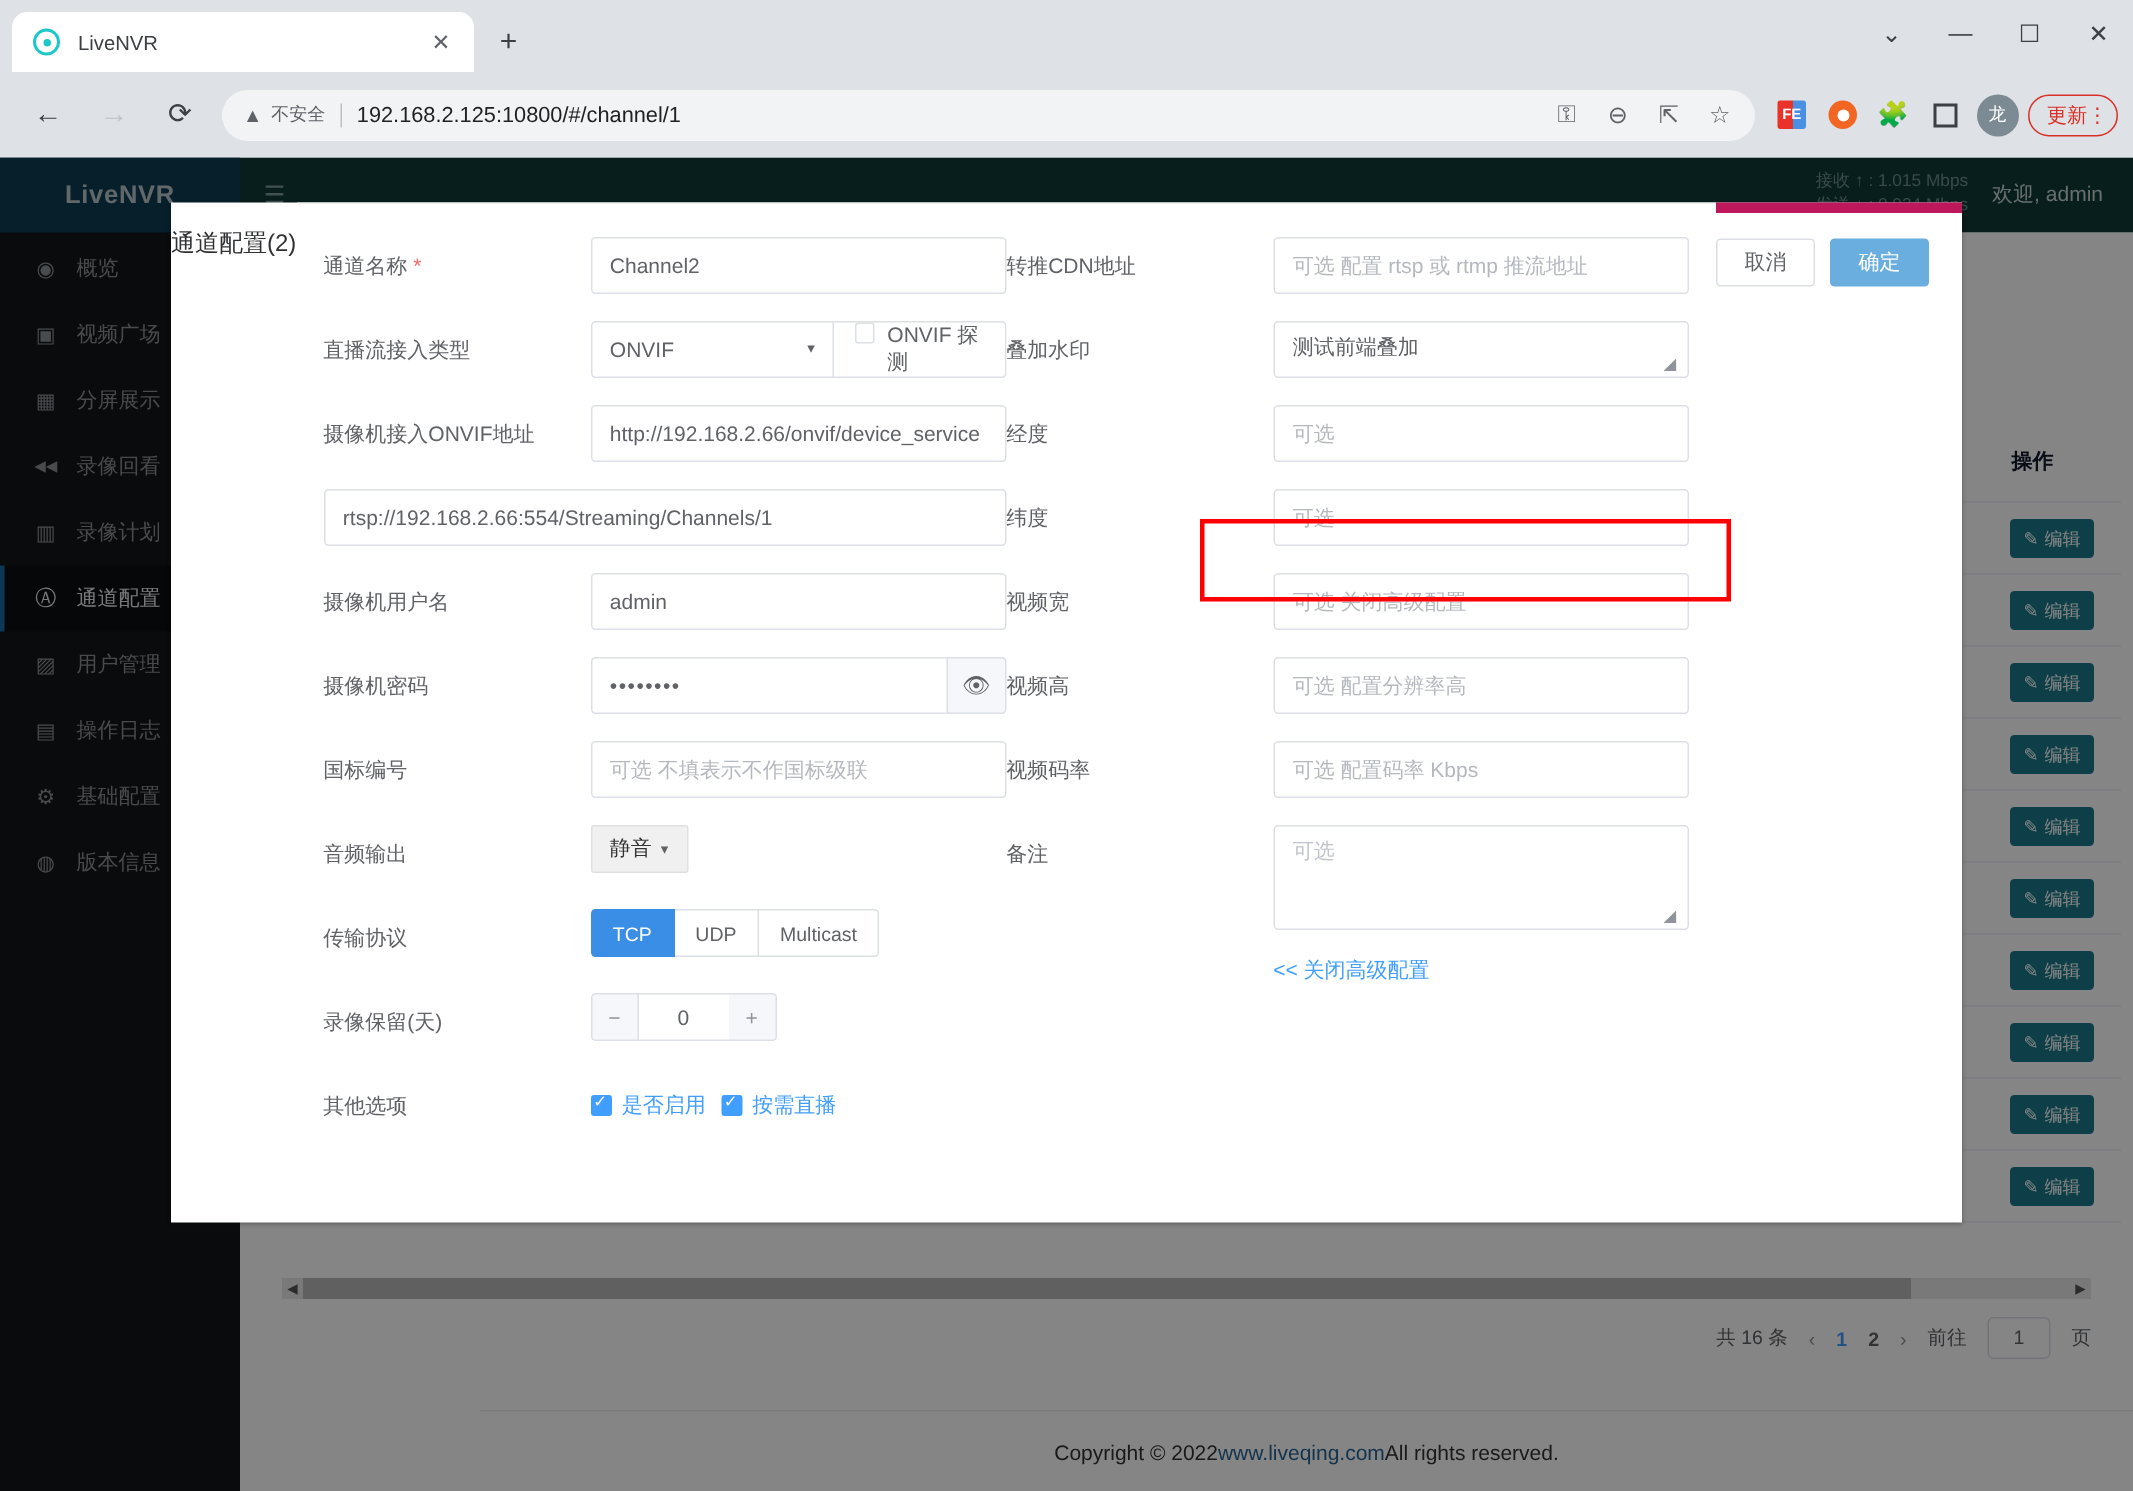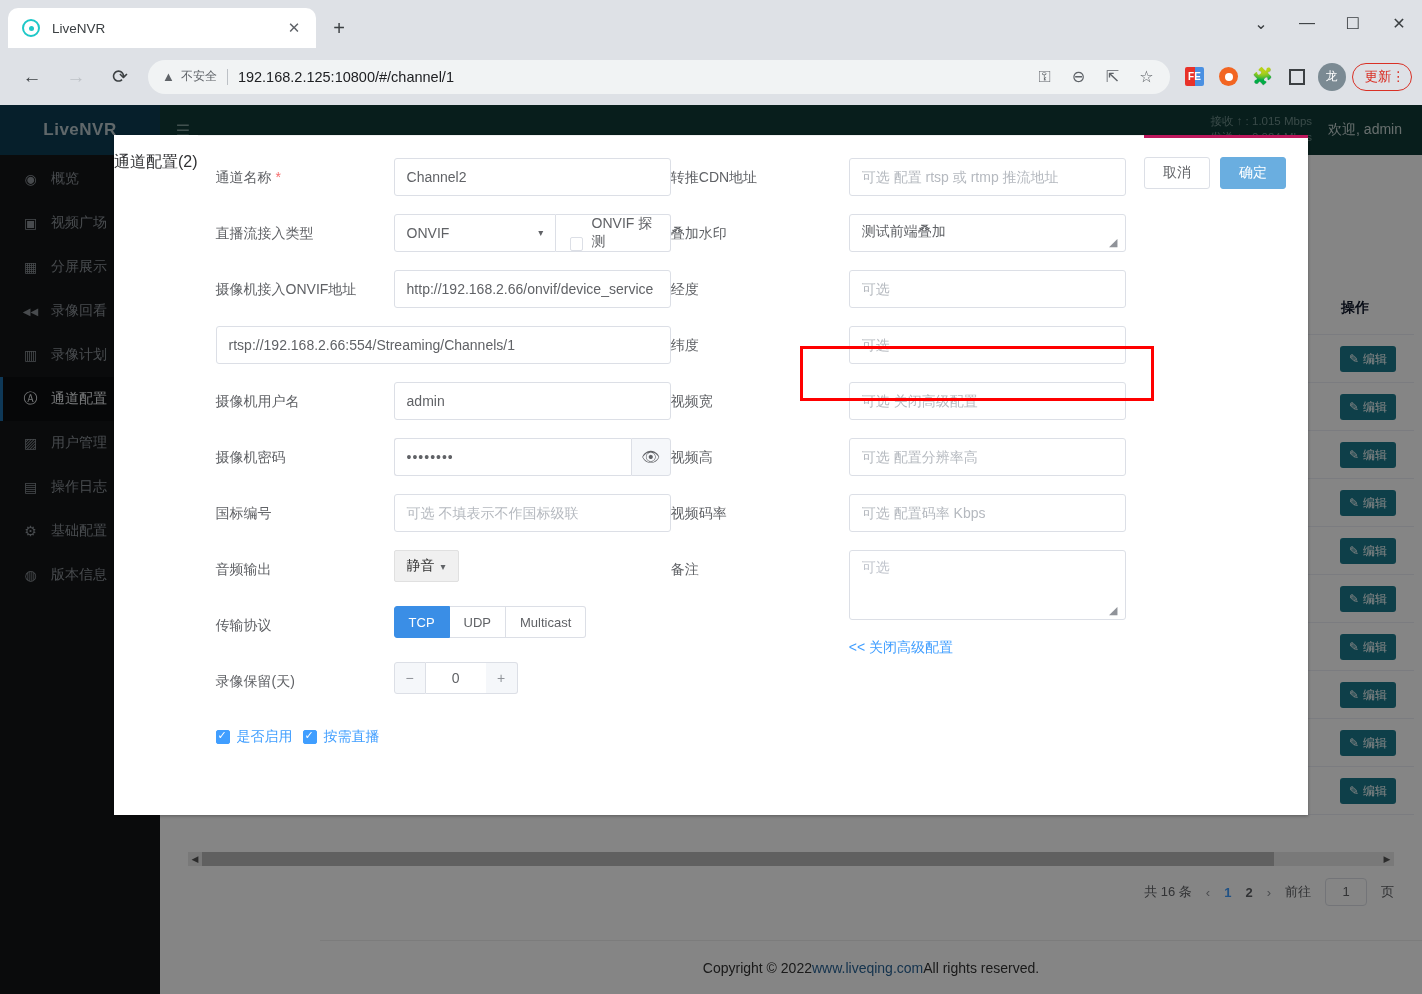--- a/index.html
+++ b/index.html
@@ -120,21 +120,21 @@
         font-size: 14px; color:#606266; background:#fff; position:relative; }
   .ta.tall { height: 70px; }
   .ta .ph { color:#c0c4cc; }
   .resize-grip { position:absolute; right: 2px; bottom: 1px; width: 14px; height: 14px; color:#909399; font-size: 11px;
                  transform: rotate(0deg); }
   .sel-wrap { display:flex; }
   .sel { width: 182px; height: 38px; border:1px solid #dcdfe6; border-radius: 3px 0 0 3px; padding: 0 12px;
          font-size: 14px; color:#606266; line-height: 36px; display:flex; align-items:center; justify-content:space-between; cursor:pointer; }
   .caret { font-size: 10px; color:#606266; }
   .onvif-box { height: 38px; border:1px solid #dcdfe6; border-left: none; border-radius: 0 3px 3px 0;
-               display:flex; align-items:flex-end; gap: 9px; padding: 0 14px; font-size: 14px; color:#606266; cursor:pointer; }
+               display:flex; align-items:flex-start; gap: 9px; padding: 0 14px; font-size: 14px; color:#606266; cursor:pointer; }
   .cbox { width: 14px; height: 14px; border: 1px solid #dcdfe6; border-radius: 2px; background:#fff; display:block; }
   .cbox.on { background:#409eff; border-color:#409eff; position:relative; }
   .cbox.on::after { content:"✓"; position:absolute; left:1px; top:-4px; color:#fff; font-size: 11px; line-height: 16px; }
   .pw-wrap { display:flex; }
   .pw-inp { flex:1; height:38px; border:1px solid #dcdfe6; border-right:none; border-radius: 3px 0 0 3px; padding: 0 12px;
             font-size: 14px; color:#606266; line-height: 36px; letter-spacing: 1px; }
   .pw-eye { width: 40px; height: 38px; border:1px solid #dcdfe6; border-radius: 0 3px 3px 0; background:#f5f7fa;
             display:flex; align-items:center; justify-content:center; color:#606266; font-size: 15px; cursor:pointer; }
   .dd-btn { display:inline-flex; align-items:center; gap:6px; height: 32px; padding: 0 12px; background:#f0f0f0;
             border: 1px solid #e0e0e0; font-size: 14px; color:#333; cursor:pointer; border-radius: 2px; }
@@ -149,21 +149,21 @@
             display:flex; align-items:center; justify-content:center; font-size: 14px; cursor:pointer; }
   .st-btn:first-child { border-radius: 3px 0 0 3px; }
   .st-btn:last-child { border-radius: 0 3px 3px 0; border-left:none; }
   .st-val { width: 60px; height: 32px; border: 1px solid #dcdfe6; border-left:none; border-right:none; background:#fff;
             display:flex; align-items:center; justify-content:center; font-size: 14px; color:#606266; }
   .optrow { display:flex; align-items:center; gap: 10px; height: 38px; }
   .opt { display:flex; align-items:center; gap: 7px; font-size: 14px; color:#409eff; cursor:pointer; }
   .adv-link { font-size: 14px; color:#409eff; cursor:pointer; padding-left: 0; }
   .hilite { position:absolute; left: 800px; top: 241px; width: 354px; height: 55px;
             border: 3px solid #ff0000; pointer-events:none; }
-  .modal-foot { height: 72px; border-top: 3px solid #be185d; display:flex; align-items:center;
+  .modal-foot { height: 72px; border-top: 7px solid #be185d; display:flex; align-items:center;
                 justify-content:space-between; padding-right: 22px; gap: 10px; }
   .btn { height: 32px; padding: 0 18px; border-radius: 3px; font-size: 14px; display:flex; align-items:center; cursor:pointer; }
   .btn-default { background:#fff; border:1px solid #dcdfe6; color:#606266; }
   .btn-primary { background:#6aaee0; border:1px solid #6aaee0; color:#fff; }
 </style>
 </head>
 <body>
 
 <div class="browser-chrome">
   <div class="tabstrip">
@@ -465,20 +465,21 @@
           <div class="fld">
             <div class="stepper">
               <span class="st-btn">−</span>
               <span class="st-val">0</span>
               <span class="st-btn">+</span>
             </div>
           </div>
         </div>
 
         <div class="row">
+          <div class="lbl">其他选项</div>
           <div class="fld">
             <div class="optrow">
               <span class="opt">
                 <span class="cbox on"></span>
                 <span>是否启用</span>
               </span>
               <span class="opt">
                 <span class="cbox on"></span>
                 <span>按需直播</span>
               </span>

